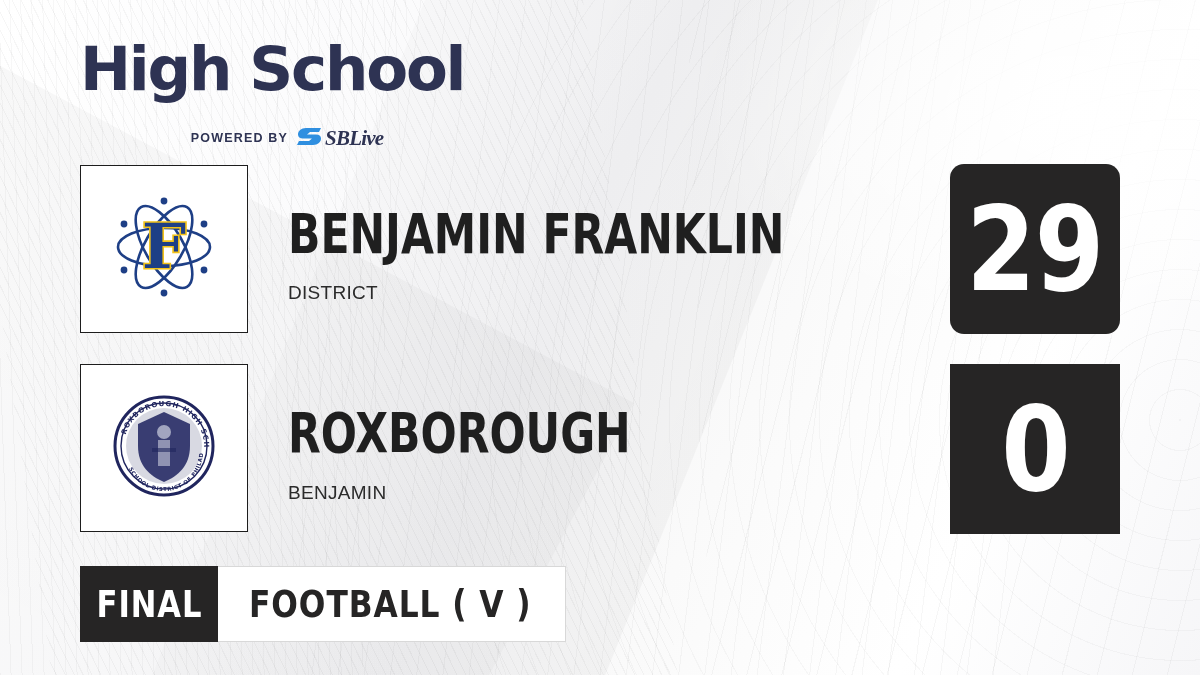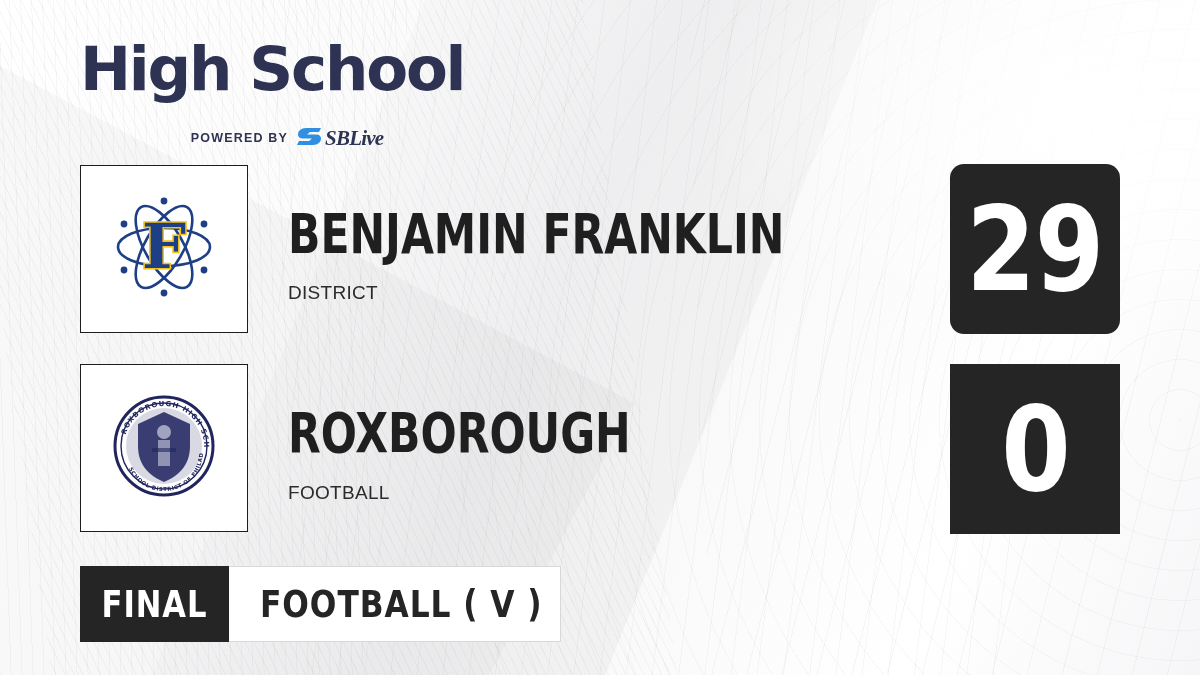--- a/index.html
+++ b/index.html
@@ -142,29 +142,29 @@
     font-weight:bold;font-size:118px;line-height:118px;color:#ffffff;
     transform:scaleX(.94);letter-spacing:-1px;
   }
 
   
   .status{
     position:absolute;left:80px;top:566px;height:76px;display:flex;
   }
   .status-final{
     background:#262525;color:#ffffff;
-    width:149px;display:flex;align-items:center;justify-content:center;
+    width:138px;display:flex;align-items:center;justify-content:center;
     font-family:"DejaVu Sans Condensed","Liberation Sans Narrow","Liberation Sans",sans-serif;
     font-weight:bold;font-size:37px;letter-spacing:1px;
     transform-origin:center;
   }
   .status-final span{transform:scaleX(.92);display:inline-block;}
   .status-sport{
     background:#ffffff;border:1.4px solid #d8d8d8;border-left:none;box-sizing:border-box;
-    padding:0 8px 0 22px;display:flex;align-items:center;
+    padding:0 24px 0 22px;display:flex;align-items:center;
     font-family:"DejaVu Sans Condensed","Liberation Sans Narrow","Liberation Sans",sans-serif;
     font-weight:bold;font-size:37px;color:#262525;letter-spacing:1px;
   }
   .status-sport span{transform:scaleX(.94);display:inline-block;}
 </style>
 </head>
 <body>
 
 <div class="stage">
 
@@ -237,21 +237,21 @@
           <textPath href="#arcTop" startOffset="9%">ROXBOROUGH HIGH SCHOOL</textPath>
         </text>
         <path id="arcBot" d="M 17 62 a 39 39 0 0 0 78 0" fill="none"></path>
         <text font-family="DejaVu Sans, sans-serif" font-size="5.4" font-weight="bold" fill="#20255e" letter-spacing="0.6">
           <textPath href="#arcBot" startOffset="14%">SCHOOL DISTRICT OF PHILADELPHIA</textPath>
         </text>
       </svg>
     </span>
   </div>
   <div class="team-name r2">ROXBOROUGH</div>
-  <div class="team-mascot r2">FOOTBALL</div>
+  <div class="team-mascot r2">BENJAMIN</div>
   <div class="score-box r2">
     <div class="score-val">0</div>
   </div>
 
   <div class="status">
     <div class="status-final">
       <span>FINAL</span>
     </div>
     <div class="status-sport">
       <span>FOOTBALL ( V )</span>

